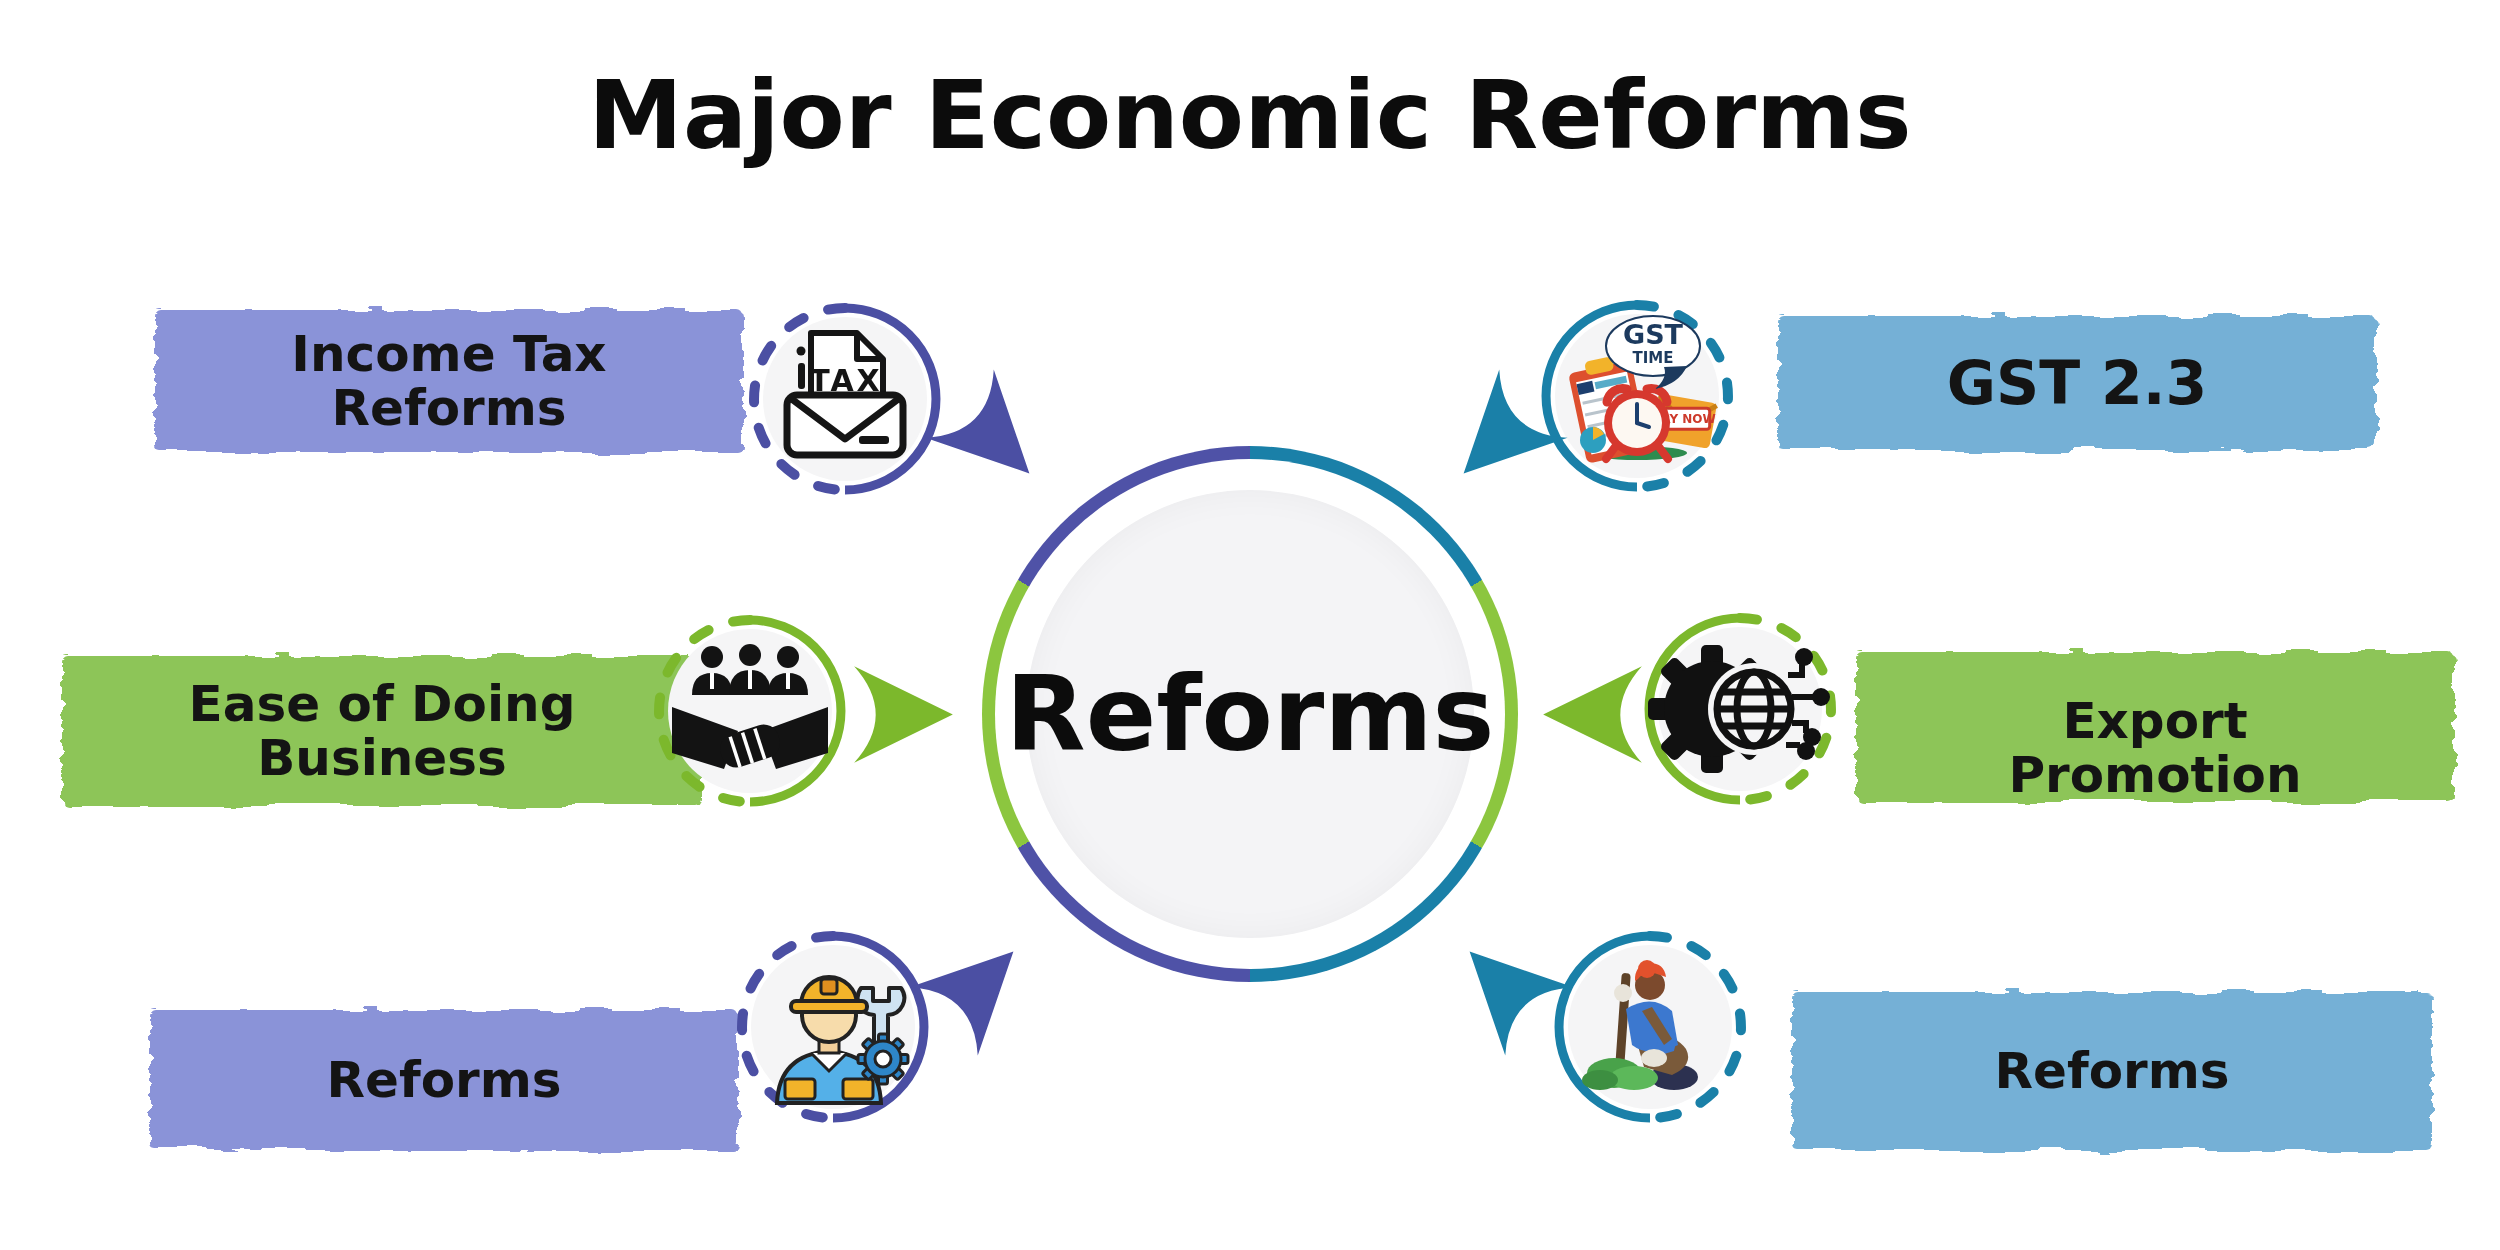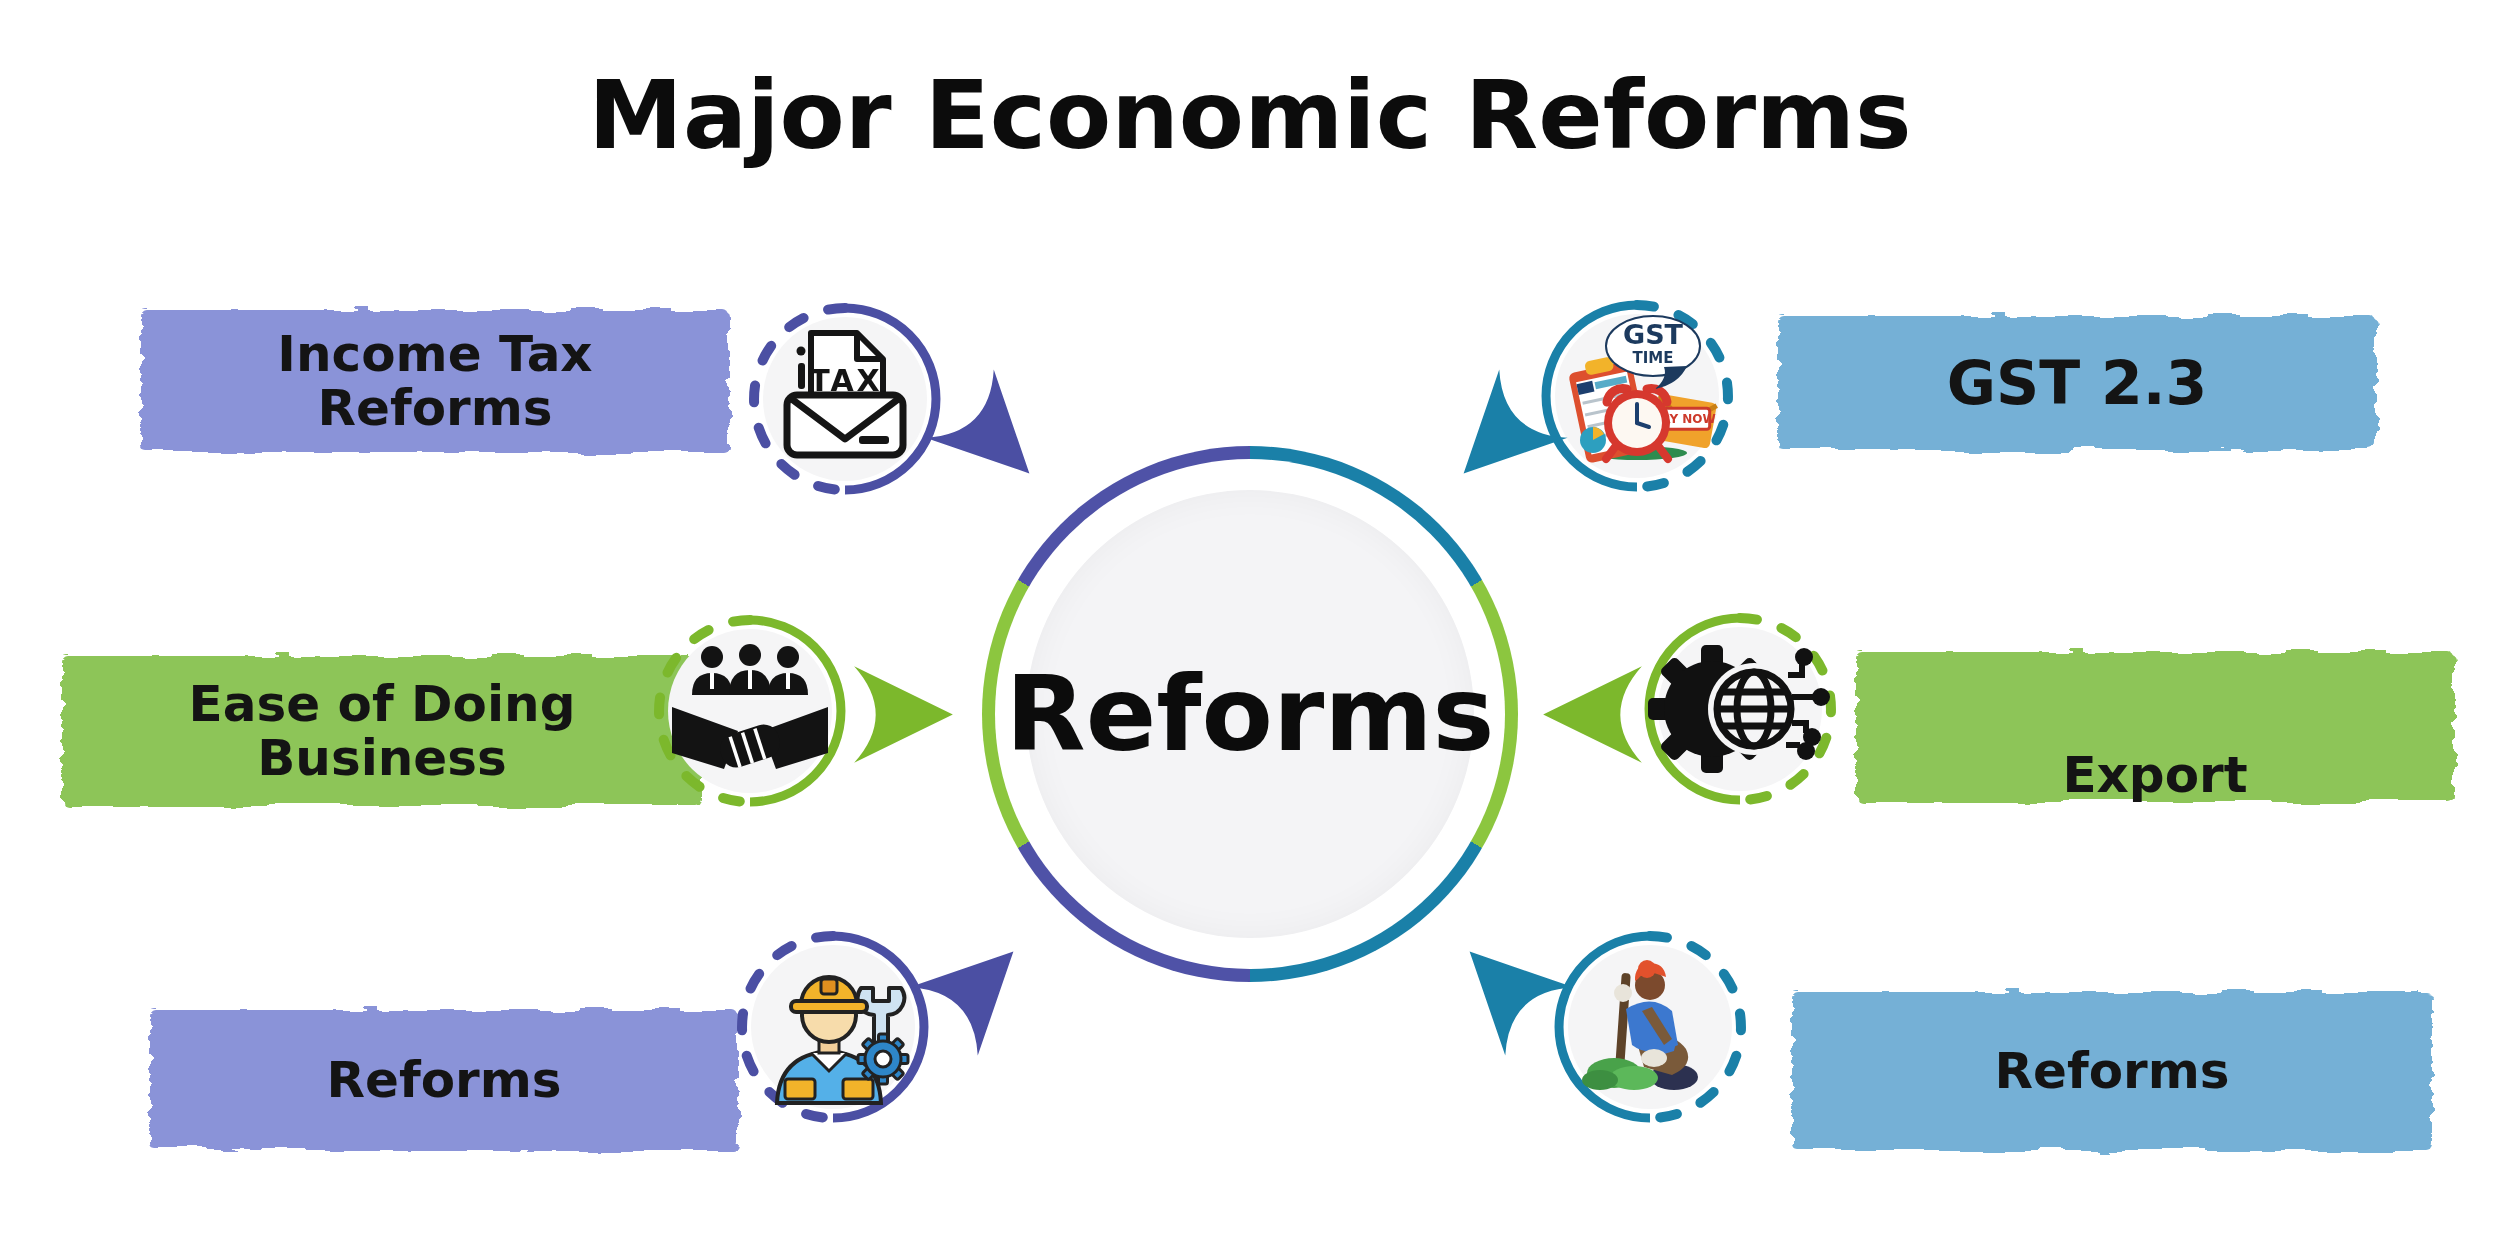--- a/index.html
+++ b/index.html
@@ -23,21 +23,21 @@
              box-shadow:inset 0 0 36px rgba(0,0,0,0.045);}
   .hub-label{
     position:absolute;inset:0;display:flex;align-items:center;justify-content:center;
     font-size:104px;font-weight:700;color:#0c0c0c;
   }
   
   .banner{position:absolute;display:flex;align-items:center;justify-content:center;text-align:center;}
   .banner .bg{position:absolute;inset:0;background:var(--banner,#ccc);border-radius:6px;filter:url(#rough);}
   .banner .label{position:relative;font-weight:700;font-size:50px;line-height:1.08;color:#141414;}
   .banner .label span{display:block;}
-  .banner-income {left:141px; top:266px; width:588px; height:142px;}
+  .banner-income {left:155px; top:266px; width:588px; height:142px;}
   .banner-gst    {left:1778px;top:272px; width:598px; height:134px;}
   .banner-gst .label{font-size:60px;}
   .banner-ease   {left:62px;  top:612px; width:640px; height:150px;}
   .banner-export {left:1856px;top:608px; width:598px; height:150px;align-items:flex-end;}
   .banner-labour {left:150px; top:966px; width:588px; height:140px;}
   .banner-rural  {left:1792px;top:948px; width:640px; height:158px;}
   
   .icon-group{position:absolute;width:200px;height:200px;}
   .icon-group svg{position:absolute;left:0;top:0;width:100%;height:100%;}
   .ig-tax      {left:745px; top:255px;}
@@ -101,20 +101,21 @@
     <div class="label">
       <span>Ease of Doing</span>
       <span>Business</span>
     </div>
   </div>
 
   <div class="banner banner-export" style="--banner: #8dc558;">
     <div class="bg"></div>
     <div class="label">
       <span>Export</span>
+      <span>Promotion</span>
     </div>
   </div>
 
   <div class="banner banner-labour" style="--banner: #8a93d8;">
     <div class="bg"></div>
     <div class="label">
       <span>Reforms</span>
     </div>
   </div>
 

